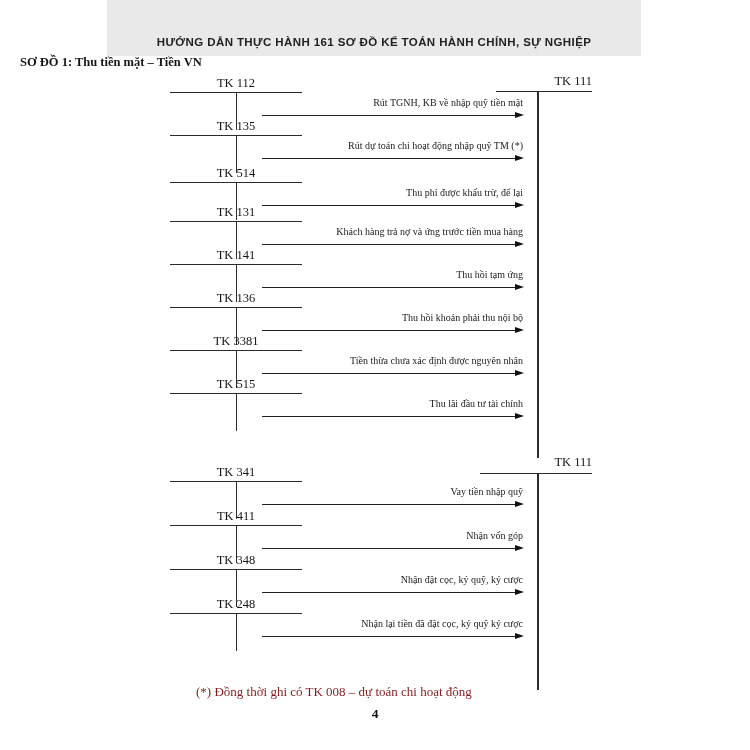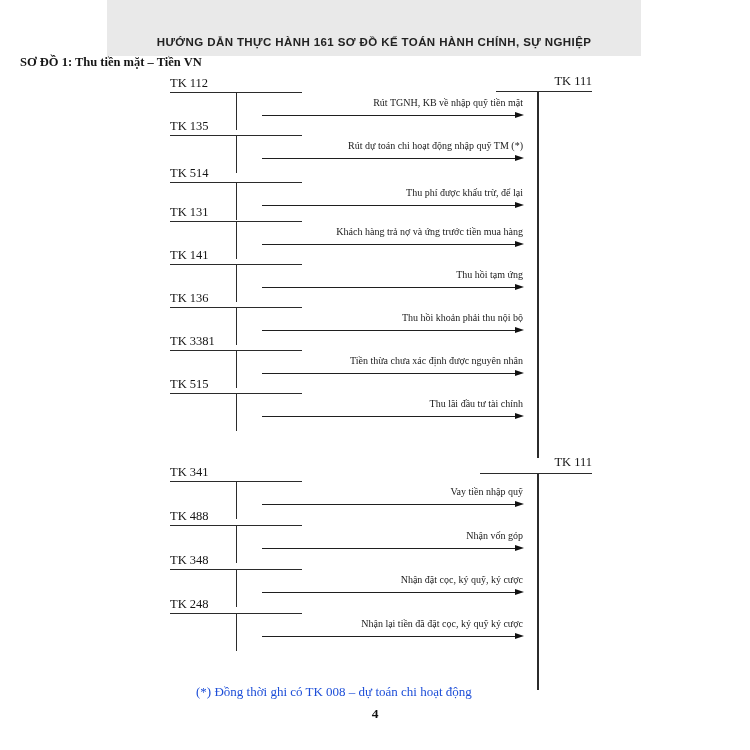--- a/index.html
+++ b/index.html
@@ -26,21 +26,21 @@
   
   .subtitle{
     position:absolute;left:0;right:0;top:55px;text-align:left;
     padding-left:20px;
     font-weight:700;font-size:12.5px;color:#161616;
   }
 
   
   .row{position:absolute;left:170px;width:353px;height:58px;}
   .acct-label{
-    position:absolute;left:0;top:0;width:132px;
+    position:absolute;left:0;top:0;width:132px;text-align:center;
     font-size:12.5px;color:#151515;white-space:nowrap;
   }
   .acct-bar{
     position:absolute;left:0;top:16px;width:132px;height:0;
     border-top:1.4px solid #2b2b2b;
   }
   .acct-stem{
     position:absolute;left:66px;top:16px;width:1.4px;height:38px;
     background:#2b2b2b;
   }
@@ -62,21 +62,21 @@
   
   .racct-label{
     position:absolute;width:96px;text-align:right;
     font-size:12.5px;color:#151515;white-space:nowrap;
   }
   .racct-bar{position:absolute;height:0;border-top:1.5px solid #2b2b2b;}
   .racct-stem{position:absolute;width:1.5px;background:#2b2b2b;}
 
   .footnote{
     position:absolute;left:196px;top:684px;
-    font-size:13px;color:#1d4ed8;white-space:nowrap;
+    font-size:13px;color:#7f1d1d;white-space:nowrap;
   }
   .page-number{
     position:absolute;left:0;right:0;top:706px;text-align:center;
     font-weight:700;font-size:13.5px;color:#111;
   }
 </style>
 </head>
 <body>
 
 <div class="page">
@@ -180,21 +180,21 @@
     <div class="acct-label">TK 341</div>
     <div class="acct-bar"></div>
     <div class="acct-stem"></div>
     <div class="flow-desc">Vay tiền nhập quỹ</div>
     <div class="flow-arrow">
         <span class="head"></span>
       </div>
   </div>
 
   <div class="row" style="top:509px">
-    <div class="acct-label">TK 488</div>
+    <div class="acct-label">TK 411</div>
     <div class="acct-bar"></div>
     <div class="acct-stem"></div>
     <div class="flow-desc">Nhận vốn góp</div>
     <div class="flow-arrow">
         <span class="head"></span>
       </div>
   </div>
 
   <div class="row" style="top:553px">
     <div class="acct-label">TK 348</div>

